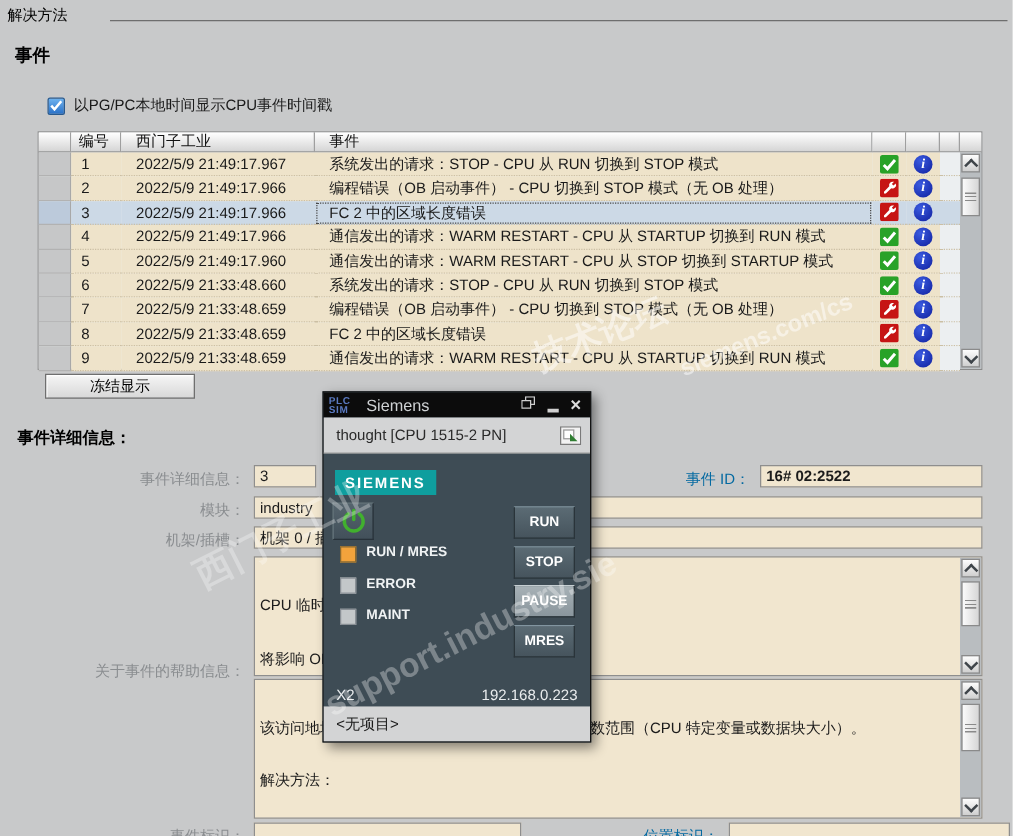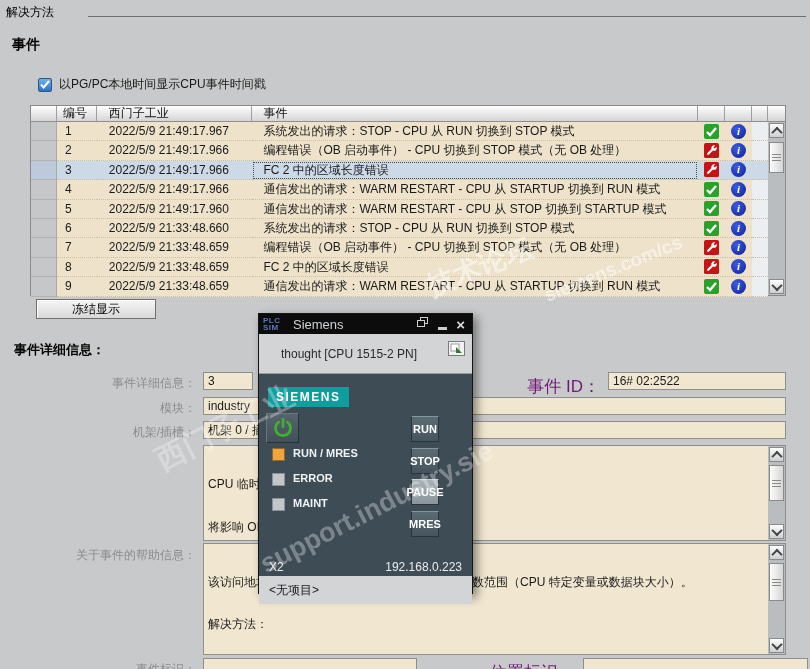--- a/index.html
+++ b/index.html
@@ -42,45 +42,45 @@
   .chev.up{transform:rotate(45deg) translate(1px,1px);}
   .chev.down{transform:rotate(225deg) translate(1px,1px);}
   .grip{width:9px;height:7px;background:repeating-linear-gradient(#8a8a8a 0 1px,transparent 1px 3px);}
 
   
   .btn-freeze{position:absolute;left:36px;top:299px;width:120px;height:20px;background:linear-gradient(#f6f6f6,#d8d8d8);border:1px solid #6f6f6f;box-shadow:inset 1px 1px 0 #fff;font-size:12px;font-family:inherit;color:#000;}
 
   
   .sec-heading2{position:absolute;left:14px;top:341px;font-size:13px;font-weight:bold;color:#000;}
   .lbl{position:absolute;left:0;width:196px;text-align:right;color:#8a8d90;font-size:12px;white-space:nowrap;}
-  .lbl2{position:absolute;text-align:right;color:#701a75;font-size:17px;white-space:nowrap;}
+  .lbl2{position:absolute;text-align:right;color:#0369a1;font-size:12px;white-space:nowrap;}
   .inp{position:absolute;background:#f1e6cf;border:1px solid #8e8e8e;box-sizing:border-box;font-size:12px;color:#1b1b1b;padding:1px 4px;line-height:14px;overflow:hidden;white-space:nowrap;}
   .ta{position:absolute;background:#f1e6cf;border:1px solid #8e8e8e;box-sizing:border-box;font-size:12px;color:#1b1b1b;overflow:hidden;}
   .ta .txt{position:absolute;left:4px;top:3px;right:20px;white-space:pre;}
   .ta .line{height:14.5px;line-height:14.5px;white-space:nowrap;}
   .ta2 .line{height:14px;line-height:14px;}
 
   
   .popup{position:absolute;left:258px;top:313px;width:215px;height:281px;border:1px solid #141414;box-sizing:border-box;box-shadow:4px 4px 9px rgba(0,0,0,.45);z-index:40;background:#3e4c55;}
   .p-title{height:20px;background:#0c0c0c;display:flex;align-items:center;}
   .p-logo{display:flex;flex-direction:column;margin-left:4px;width:26px;color:#5a79c0;font-weight:bold;font-size:8px;line-height:7px;letter-spacing:.5px;}
   .p-title-text{color:#cfd2d4;font-size:13px;margin-left:4px;flex:1;}
   .p-winbtns{display:flex;align-items:center;gap:9px;margin-right:7px;}
   .p-min{width:9px;height:3px;background:#cfcfcf;margin-top:8px;}
   .p-close{color:#dcdcdc;font-size:15px;font-weight:bold;line-height:15px;}
-  .p-device{height:40px;background:#d3d4d5;border-bottom:1px solid #9a9a9a;display:flex;align-items:center;color:#2a2a2a;font-size:12px;padding-left:22px;box-sizing:border-box;position:relative;}
+  .p-device{height:29px;background:#d3d4d5;border-bottom:1px solid #9a9a9a;display:flex;align-items:center;color:#2a2a2a;font-size:12px;padding-left:10px;box-sizing:border-box;position:relative;}
   .p-compact{position:absolute;right:7px;top:7px;}
   .p-body{position:relative;height:202px;background:#3e4c55;}
   .p-brand{position:absolute;left:9px;top:13px;background:#0f9e9e;color:#fff;font-weight:bold;font-size:12px;letter-spacing:1.5px;padding:3px 8px;}
   .p-power{position:absolute;left:7px;top:39px;width:33px;height:30px;background:linear-gradient(#55646d,#42505a);border:1px solid #68787f;border-bottom-color:#28323a;border-right-color:#28323a;box-sizing:border-box;display:flex;align-items:center;justify-content:center;}
   .p-led{position:absolute;left:13px;width:13px;height:13px;box-sizing:border-box;}
   .led-on{background:#f2a33c;border:1px solid #8a6a30;}
   .led-off{background:#c3c7c9;border:1px solid #8a9096;}
   .p-led-lbl{position:absolute;left:34px;color:#f0f3f4;font-weight:bold;font-size:11px;white-space:nowrap;}
-  .p-btn{position:absolute;left:152px;width:28px;height:26px;background:linear-gradient(#5b6b74,#46545d);border:1px solid #2a343a;border-top-color:#8295a0;box-sizing:border-box;color:#fff;font-weight:bold;font-size:11px;display:flex;align-items:center;justify-content:center;}
+  .p-btn{position:absolute;left:152px;width:49px;height:26px;background:linear-gradient(#5b6b74,#46545d);border:1px solid #2a343a;border-top-color:#8295a0;box-sizing:border-box;color:#fff;font-weight:bold;font-size:11px;display:flex;align-items:center;justify-content:center;}
   .p-btn.lite{background:linear-gradient(#a7b1b6,#8a969d);border-top-color:#c6ced2;}
   .p-if{position:absolute;left:10px;right:10px;display:flex;justify-content:space-between;color:#e9ecee;font-size:12px;}
   .p-foot{height:28px;background:#d3d4d5;display:flex;align-items:center;padding-left:10px;color:#1a1a1a;font-size:12px;box-sizing:border-box;}
 
   
   .wm{position:absolute;z-index:60;color:rgba(255,255,255,.45);font-weight:bold;pointer-events:none;white-space:nowrap;}
 </style>
 </head>
 <body>
 
@@ -271,21 +271,21 @@
   </div>
 
   <button class="btn-freeze">冻结显示</button>
 
   <div class="sec-heading2">事件详细信息：</div>
 
   <div class="lbl" style="top:375px">事件详细信息：</div>
   <div class="inp" style="left:203px;top:372px;width:50px;height:18px">3</div>
 
   <div class="lbl2" style="left:476px;top:375px;width:124px">事件 ID：</div>
-  <div class="inp" style="left:608px;top:372px;width:178px;height:18px;font-weight:normal">16# 02:2522</div>
+  <div class="inp" style="left:608px;top:372px;width:178px;height:18px;font-weight:bold">16# 02:2522</div>
 
   <div class="lbl" style="top:400px">模块：</div>
   <div class="inp" style="left:203px;top:397px;width:583px;height:18px">industry</div>
 
   <div class="lbl" style="top:424px">机架/插槽：</div>
   <div class="inp" style="left:203px;top:421px;width:583px;height:18px">机架 0 / 插槽 1</div>
 
   <div class="ta" style="left:203px;top:445px;width:583px;height:96px">
     <div class="txt">
       <div class="line">CPU 临时停止处理。</div>
@@ -301,21 +301,21 @@
         </div>
       <div class="sb-thumb" style="top:19px;height:36px">
           <span class="grip"></span>
         </div>
       <div class="sb-btn" style="bottom:1px">
           <span class="chev down"></span>
         </div>
     </div>
   </div>
 
-  <div class="lbl" style="top:547px">关于事件的帮助信息：</div>
+  <div class="lbl" style="top:529px">关于事件的帮助信息：</div>
   <div class="ta ta2" style="left:203px;top:543px;width:583px;height:112px">
     <div class="txt">
       <div class="line">该访问地址超出了该操作数类型所允许访问的操作数范围（CPU 特定变量或数据块大小）。</div>
       <div class="line">解决方法：</div>
       
       
     </div>
     <div class="sb sb-v" style="right:0;top:0;bottom:0;">
       <div class="sb-btn" style="top:1px">
           <span class="chev up"></span>

